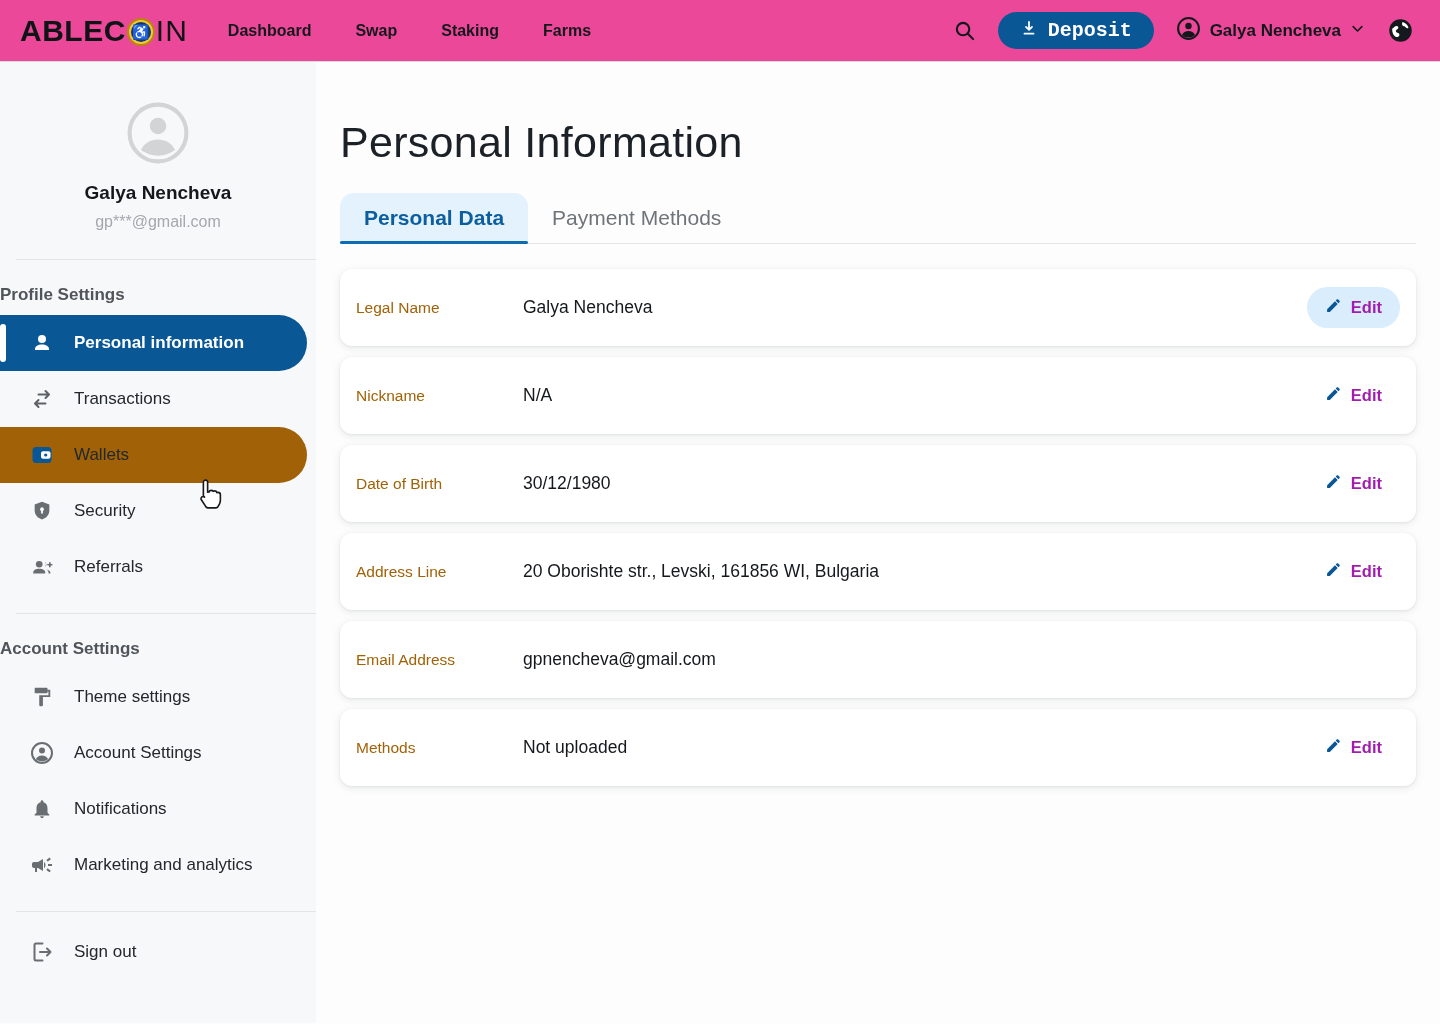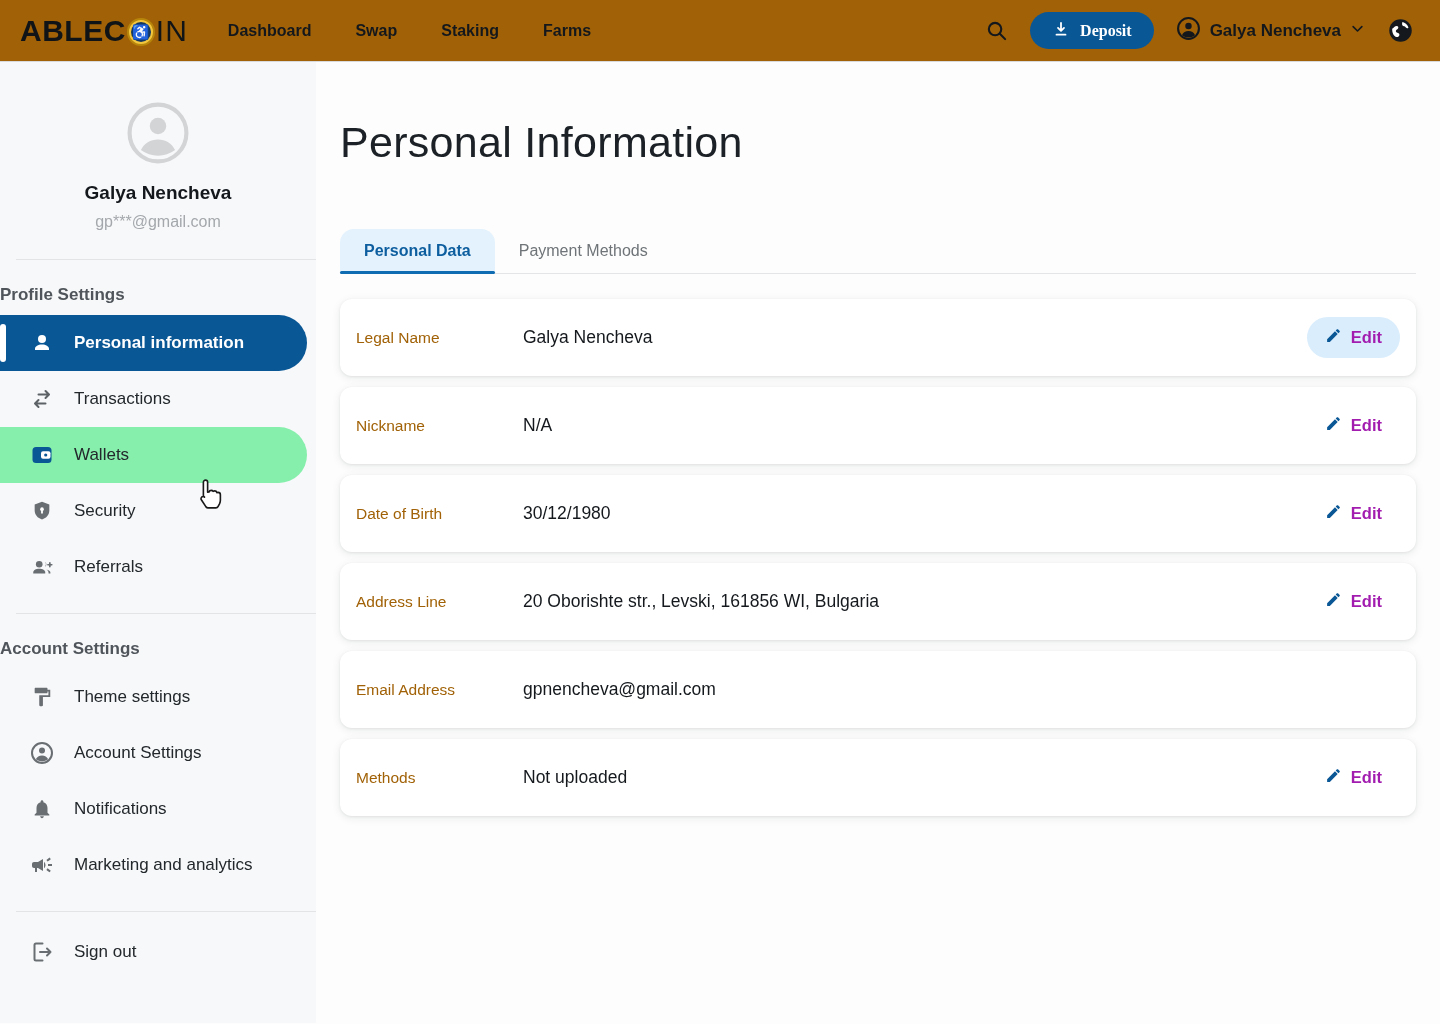--- a/index.html
+++ b/index.html
@@ -5,21 +5,21 @@
   * { margin:0; padding:0; box-sizing:border-box; }
   html,body { width:1440px; height:1024px; overflow:hidden; }
   body {
     font-family:"Liberation Sans", sans-serif;
     background:#fdfdfd;
     color:#171c21;
     position:relative;
   }
   
   .navbar {
-    height:62px; background:#a16207; border-bottom:1px solid #d9dadb;
+    height:62px; background:#ec4899; border-bottom:1px solid #d9dadb;
     display:flex; align-items:center; padding:0 26px 0 20px;
   }
   .logo { display:flex; align-items:center; cursor:pointer; }
   .logo .lg-a { font-size:30px; font-weight:800; letter-spacing:.5px; color:#101417; }
   .logo .lg-b { font-size:30px; font-weight:500; letter-spacing:1px; color:#101417; }
   .coin {
     width:28px; height:28px; border-radius:50%;
     background:#f3c63f; border:2px solid #b8860b;
     display:inline-flex; align-items:center; justify-content:center;
     margin:0 1px; position:relative; top:1px;
@@ -29,22 +29,22 @@
     display:flex; align-items:center; justify-content:center;
     color:#f0b429; font-size:14px; line-height:1;
   }
   .nav-links { display:flex; gap:44px; margin-left:40px; }
   .nav-link { font-size:16px; font-weight:700; color:#14181c; cursor:pointer; }
   .nav-right { margin-left:auto; display:flex; align-items:center; gap:22px; }
   .icon-btn { display:flex; align-items:center; justify-content:center; cursor:pointer; }
   .deposit-btn {
     background:#0a5796; color:#fff; border:none; border-radius:19px;
     height:37px; padding:0 22px; display:flex; align-items:center; gap:10px;
-    font-size:16px; font-weight:700; cursor:pointer;
-    font-family:Liberation Serif, serif;
+    font-size:20px; font-weight:700; cursor:pointer;
+    font-family:Liberation Mono, monospace;
   }
   .user-menu { display:flex; align-items:center; gap:9px; cursor:pointer; }
   .user-menu .uname { font-size:17px; font-weight:700; color:#14181c; }
 
   
   .layout { display:flex; height:961px; }
   .sidebar { width:316px; flex:0 0 316px; background:#f7f8f9; padding-top:40px; }
   .content { flex:1; background:#fdfdfd; padding:0 24px 0 24px; }
 
   
@@ -58,28 +58,28 @@
     height:56px; display:flex; align-items:center; gap:20px;
     padding-left:30px; width:307px; cursor:pointer; position:relative;
     font-size:17px; color:#23282c; font-weight:500;
   }
   .s-item .s-ic { width:24px; height:24px; flex:0 0 24px; display:flex; align-items:center; justify-content:center; }
   .s-item.active { background:#0a5796; border-radius:0 28px 28px 0; color:#ffffff; font-weight:600; }
   .s-item.active::before {
     content:''; position:absolute; left:0; top:9px; width:6px; height:38px;
     background:#ffffff; border-radius:4px;
   }
-  .s-item.hovered { background:#86efac; border-radius:0 28px 28px 0; }
+  .s-item.hovered { background:#a16207; border-radius:0 28px 28px 0; }
 
   
   .page-title { font-size:43px; font-weight:500; color:#1b2126; margin-top:56px; letter-spacing:.3px; }
   .tabs { display:flex; margin-top:26px; border-bottom:1px solid #e4e5e6; }
   .tab {
-    padding:13px 24px; font-size:16px; color:#6f7478; cursor:pointer;
-    position:relative; font-weight:500;margin-top:36px;
+    padding:13px 24px; font-size:21px; color:#6f7478; cursor:pointer;
+    position:relative; font-weight:500;
   }
   .tab.active {
     background:#e3f2fd; color:#0d5e9f; font-weight:700;
     border-radius:14px 14px 0 0;
   }
   .tab.active::after {
     content:''; position:absolute; left:0; right:0; bottom:-1px; height:3px;
     background:#0f6bb2; border-radius:2px;
   }
   .rows { margin-top:25px; }

